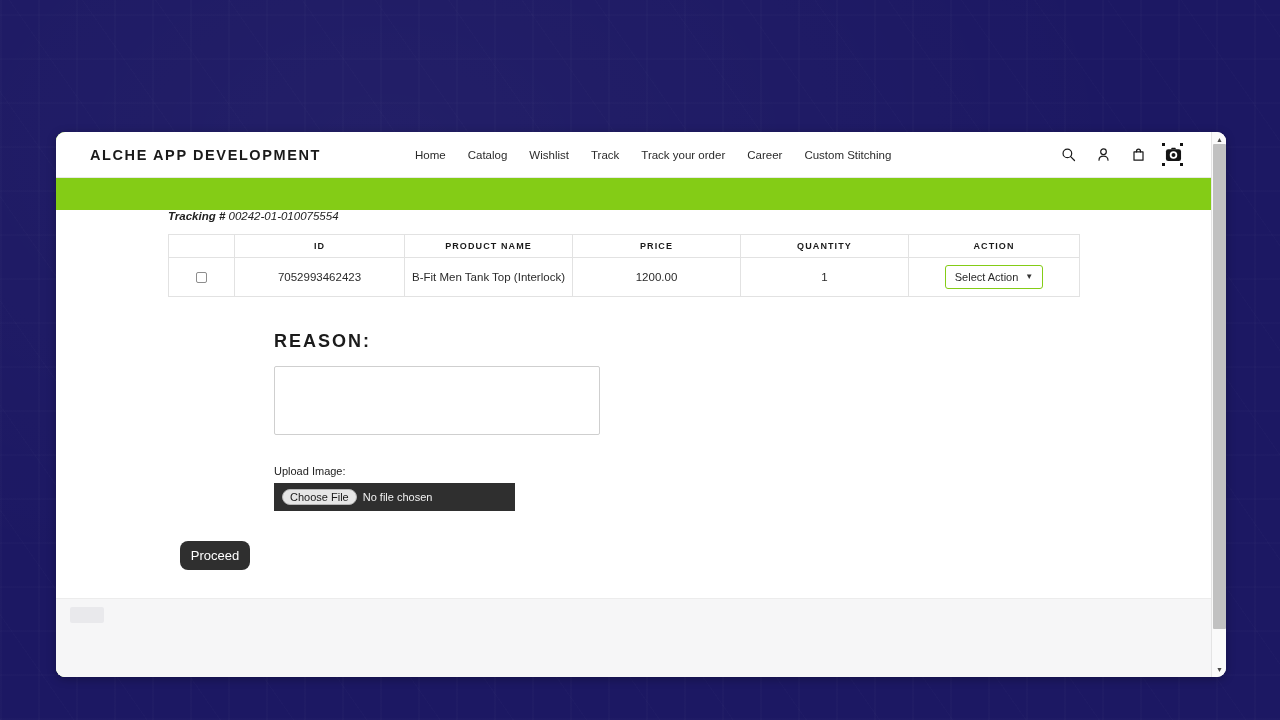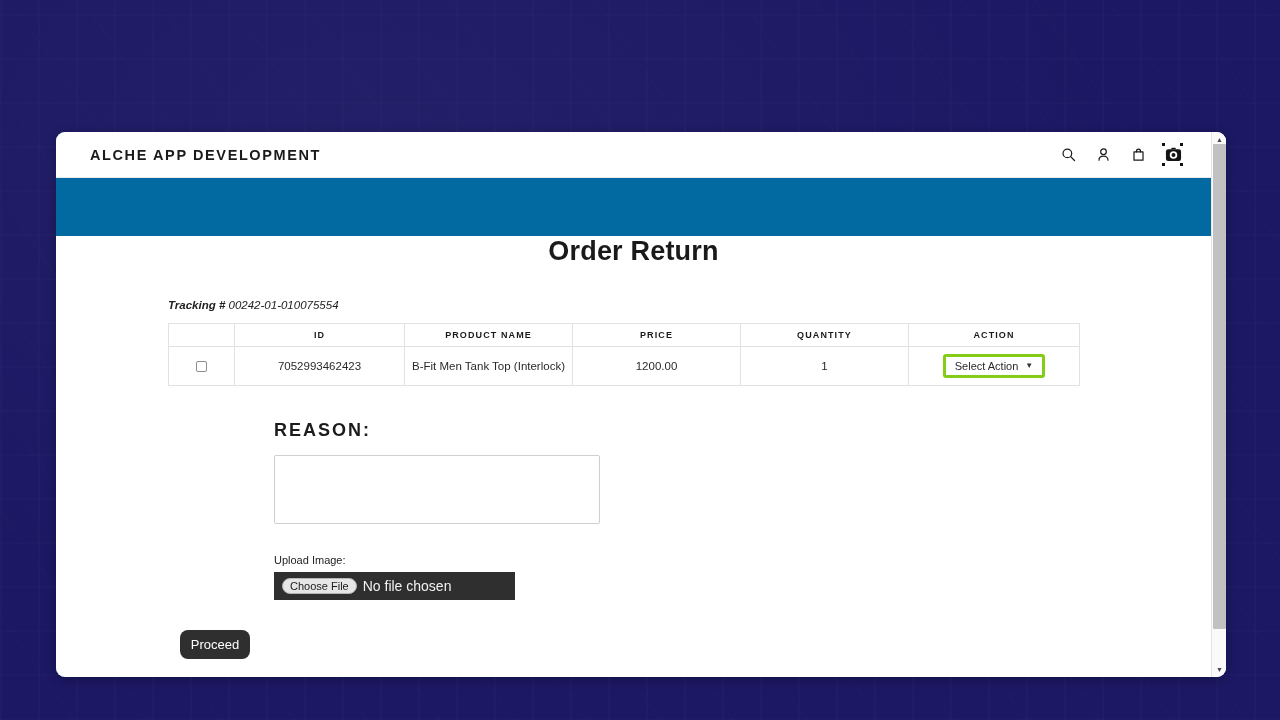--- a/index.html
+++ b/index.html
@@ -27,21 +27,21 @@
     width: 1170px;
     height: 545px;
     background: #ffffff;
     border-radius: 9px 9px 9px 9px;
     overflow: hidden;
     box-shadow: 0 2px 10px rgba(0,0,0,0.28);
   }
   .viewport {
     position: absolute;
     inset: 0 15px 0 0;
-    background: #0369a1;
+    background: #84cc16;
     overflow: hidden;
   }
 
   
   .scrollbar {
     position: absolute;
     top: 0; right: 0; bottom: 0;
     width: 15px;
     background: #fafafa;
     border-left: 1px solid #e4e4e4;
@@ -184,21 +184,21 @@
     cursor: pointer;
   }
   .action-select {
     display: inline-flex;
     align-items: center;
     justify-content: center;
     gap: 7px;
     min-width: 92px;
     height: 24px;
     padding: 8px 9px;
-    border: 3px solid #84cc16;
+    border: 1px solid #84cc16;
     border-radius: 3px;
     background: #fff;
     font-size: 11px;
     color: #2a2a2a;
     cursor: pointer;
   }
   .caret { font-size: 8px; color: #333; line-height: 1; }
 
   
   .reason-block { padding-left: 106px; }
@@ -243,21 +243,21 @@
     border: 1px solid #b5b5b5;
     border-radius: 8px;
     font-size: 11px;
     color: #1a1a1a;
     padding: 1px 7px;
     cursor: pointer;
     font-family: "Liberation Sans", sans-serif;
   }
   .file-name {
     margin-left: 6px;
-    font-size: 14px;
+    font-size: 11px;
     color: #f2f2f2;
   }
   .proceed-btn {
     margin-top: 30px;
     margin-left: 12px;
     width: 70px;
     height: 29px;
     background: #2f2f2f;
     color: #ffffff;
     border: none;
@@ -293,20 +293,29 @@
 </head>
 <body>
 
 <div class="browser-window">
 
   <div class="viewport">
 
     <div class="site-header">
       <div class="brand">ALCHE APP DEVELOPMENT</div>
 
+      <nav class="main-nav">
+        <a class="nav-link">Home</a>
+        <a class="nav-link">Catalog</a>
+        <a class="nav-link">Wishlist</a>
+        <a class="nav-link">Track</a>
+        <a class="nav-link">Track your order</a>
+        <a class="nav-link">Career</a>
+        <a class="nav-link">Custom Stitching</a>
+      </nav>
 
       <div class="header-icons">
         <span class="hicon">
           <svg width="15" height="15" viewBox="0 0 16 16" fill="none" stroke="#1a1a1a" stroke-width="1.3">
             <circle cx="6.8" cy="6.8" r="4.6"></circle>
               <line x1="10.3" y1="10.3" x2="14.4" y2="14.4" stroke-linecap="round"></line>
           </svg>
         </span>
         <span class="hicon">
           <svg width="15" height="15" viewBox="0 0 16 16" fill="none" stroke="#1a1a1a" stroke-width="1.3">
@@ -326,21 +335,20 @@
             <path d="M6.2 3.4l1-1.6h3.6l1 1.6z" fill="#141414"></path>
             <circle cx="9" cy="9.6" r="4" fill="#ffffff"></circle>
             <circle cx="9" cy="9.6" r="2.1" fill="#141414"></circle>
           </svg>
         </span>
       </div>
     </div>
 
     <div class="page-body">
 
-      <h1 class="page-title">Order Return</h1>
 
       <div class="content">
 
         <div class="tracking-line">
           <span class="lbl">Tracking #</span>
           <span>00242-01-010075554</span>
         </div>
 
         <table class="return-table">
           <colgroup>

